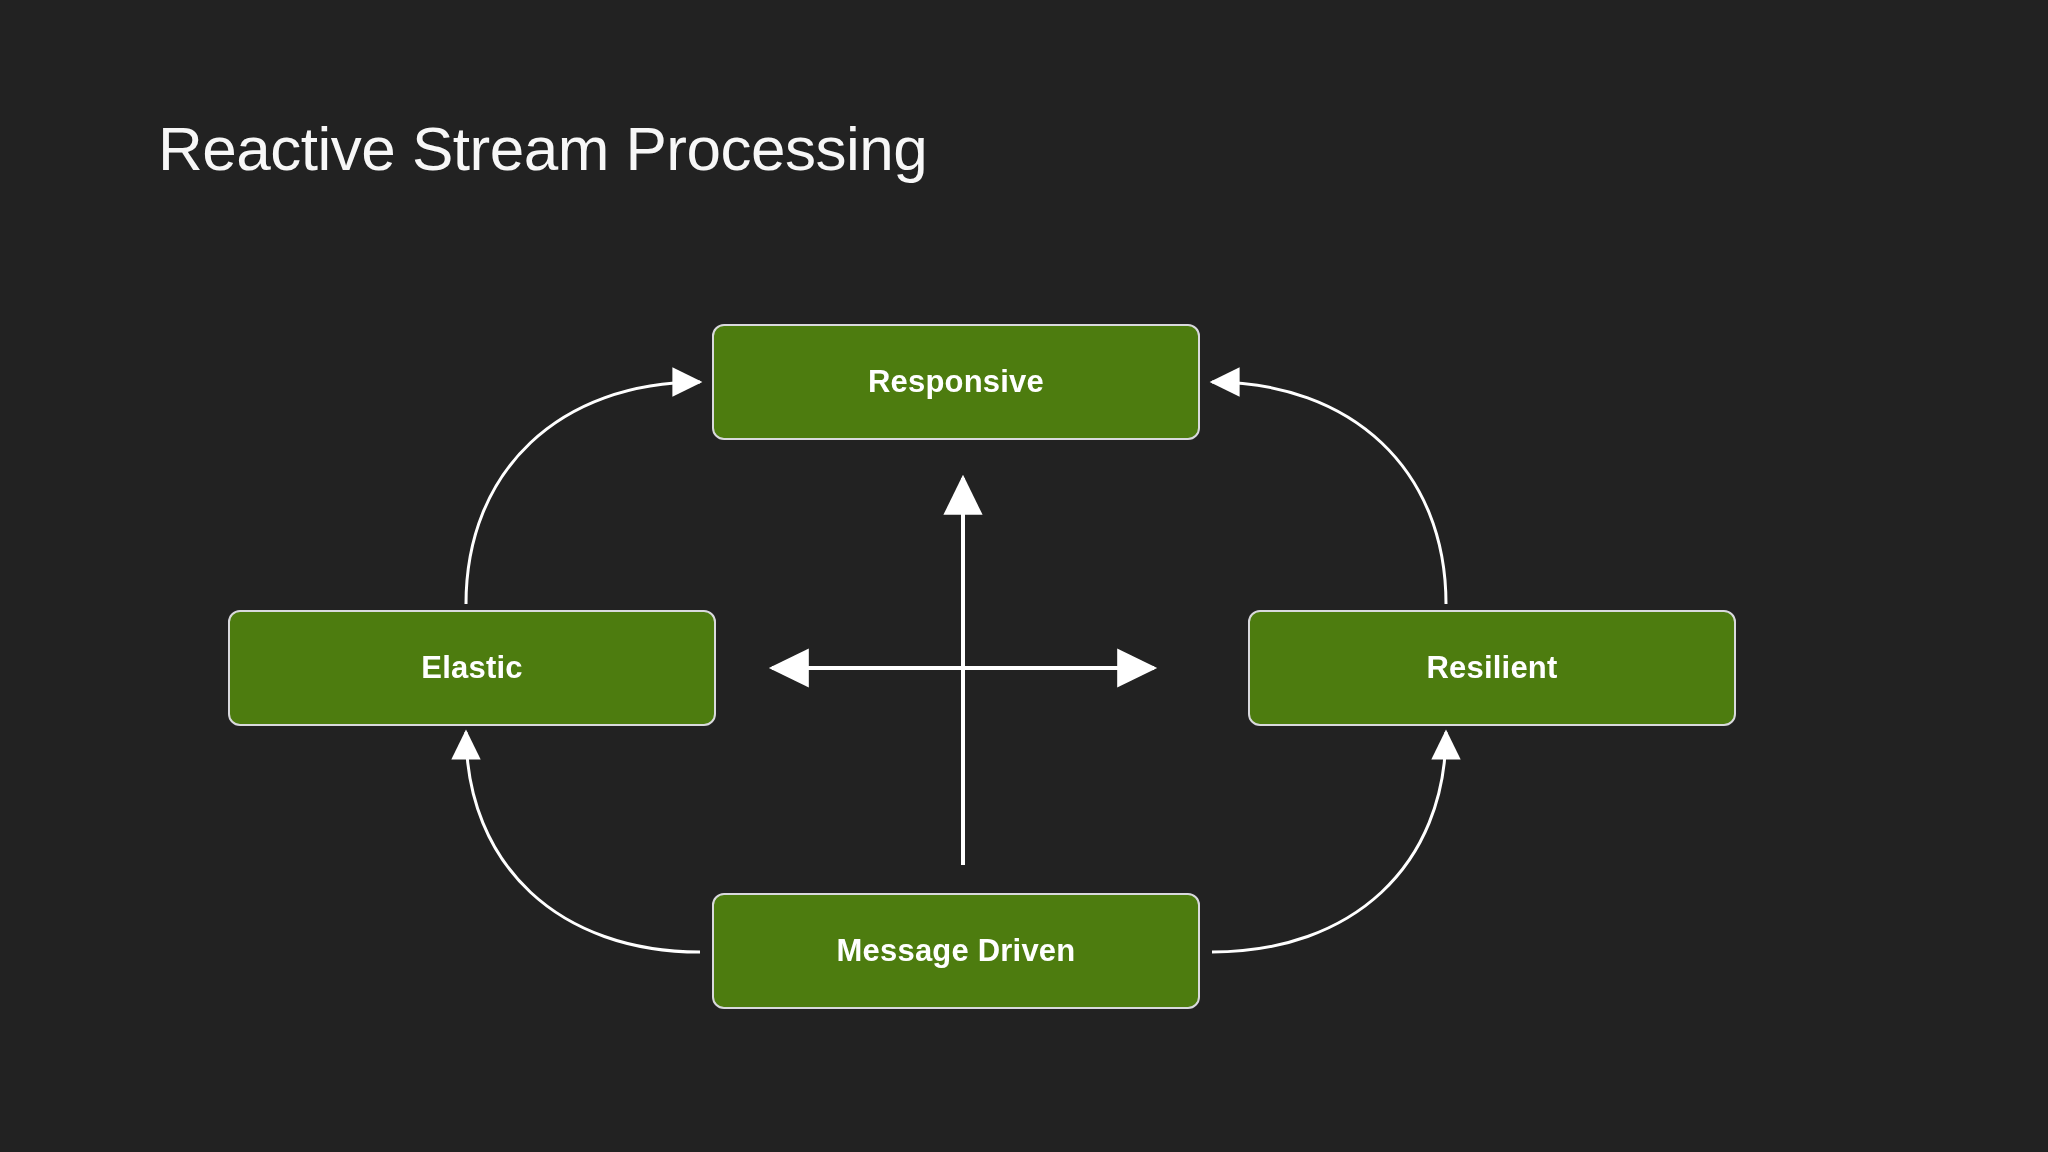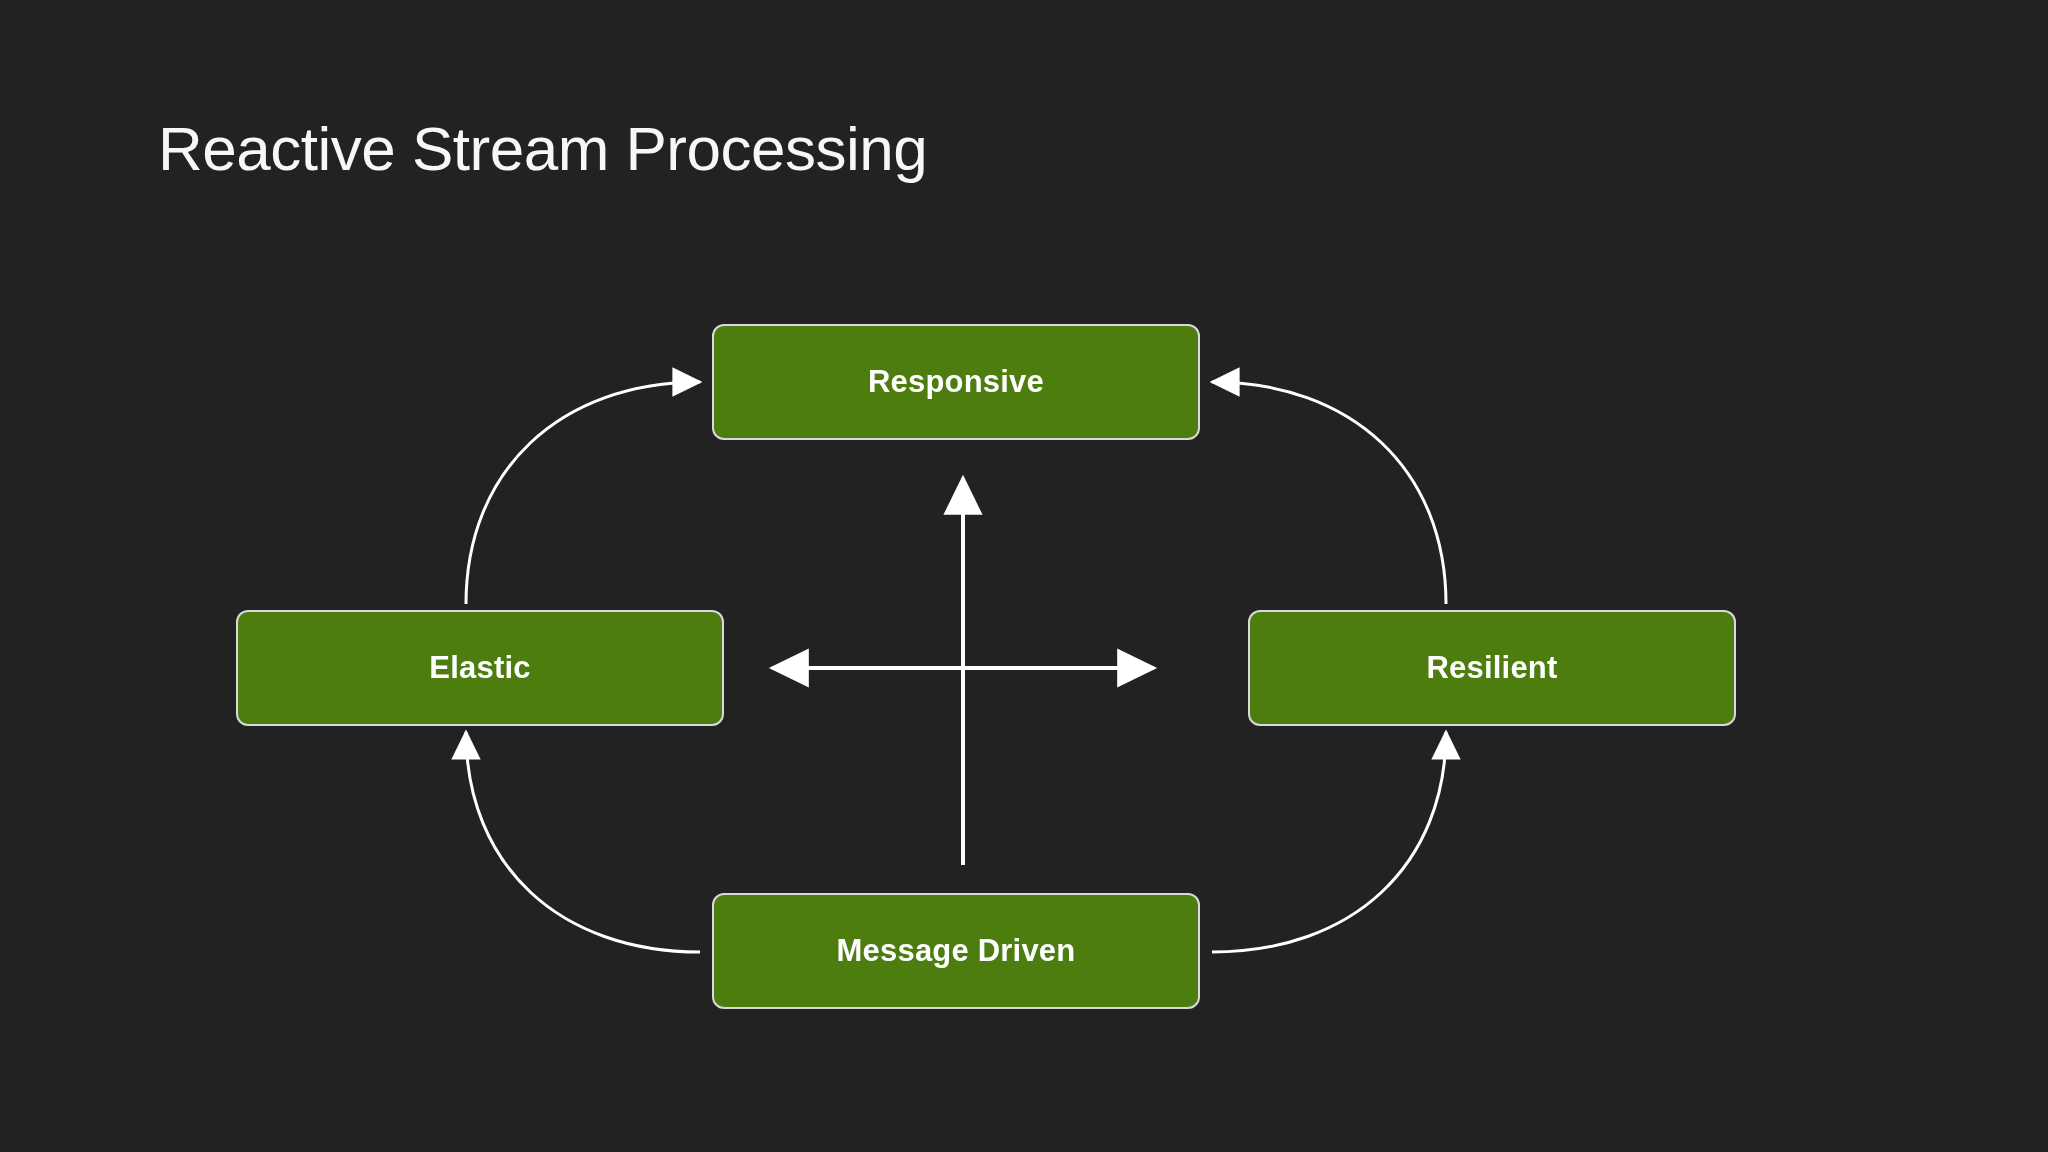--- a/index.html
+++ b/index.html
@@ -48,21 +48,21 @@
   .node-label {
     font-family: "Liberation Sans", sans-serif;
     font-weight: bold;
     font-size: 31px;
     color: #ffffff;
     letter-spacing: 0.2px;
     white-space: nowrap;
   }
   
   #node-responsive { left: 712px; top: 324px;  width: 488px; height: 116px; }
-  #node-elastic    { left: 236px; top: 610px;  width: 488px; height: 116px; }
+  #node-elastic    { left: 228px; top: 610px;  width: 488px; height: 116px; }
   #node-resilient  { left: 1248px; top: 610px; width: 488px; height: 116px; }
   #node-message    { left: 712px; top: 893px;  width: 488px; height: 116px; }
 </style>
 </head>
 <body>
 
 <div id="slide">
 
   <div id="slide-title">Reactive Stream Processing</div>
 

